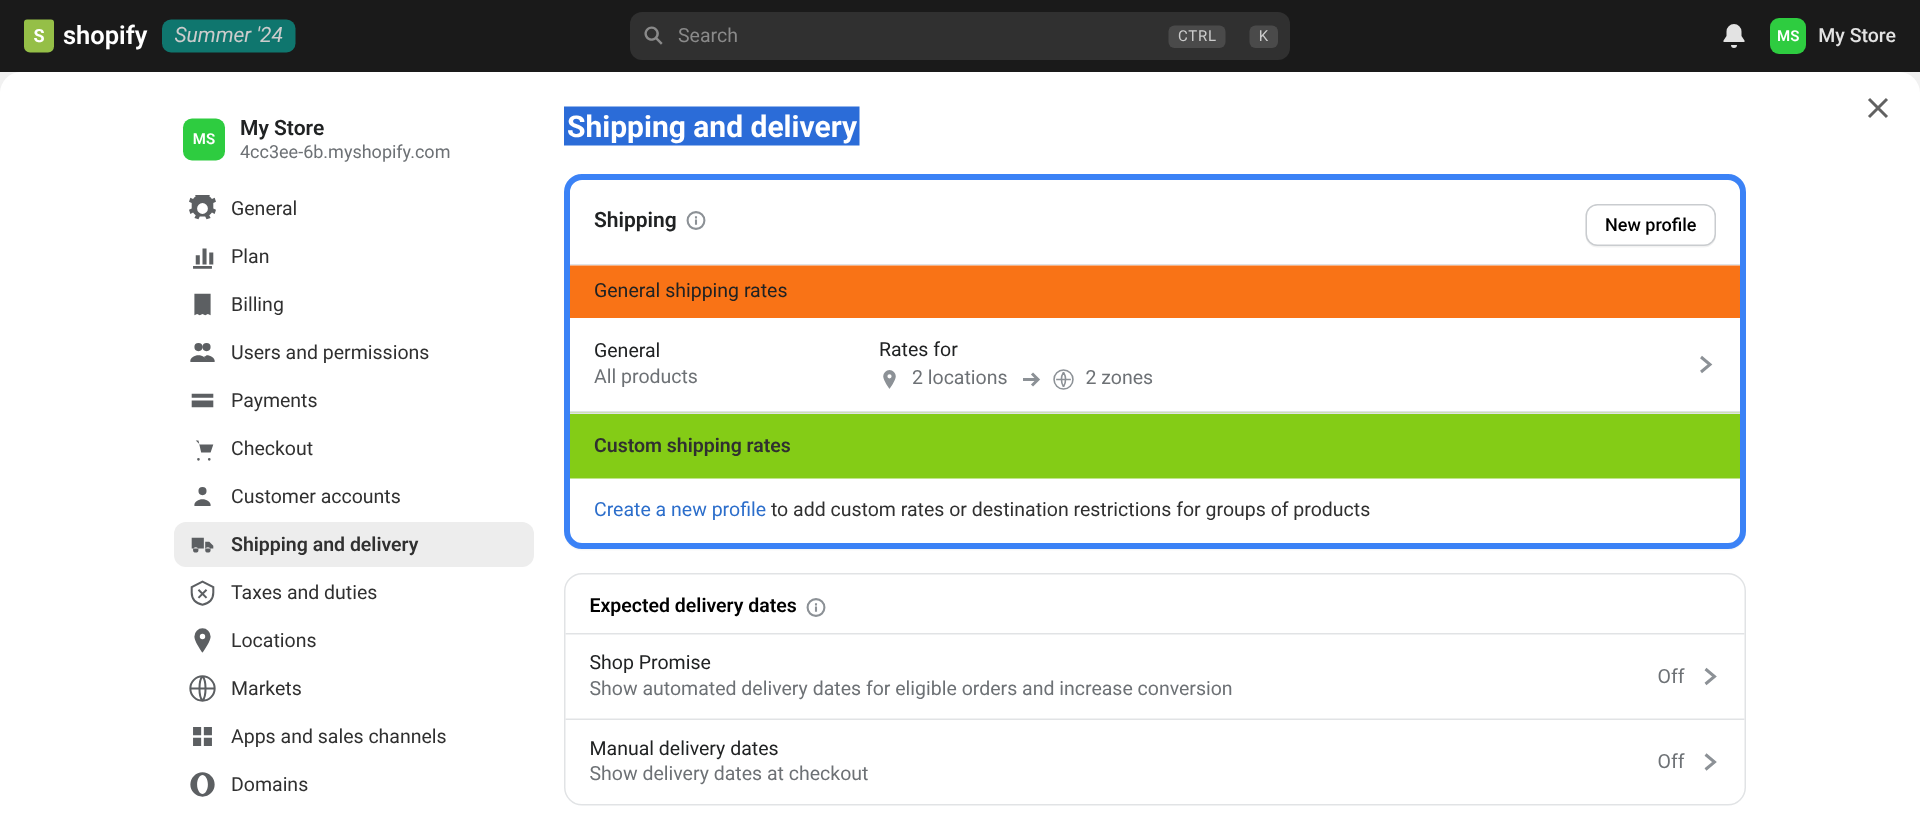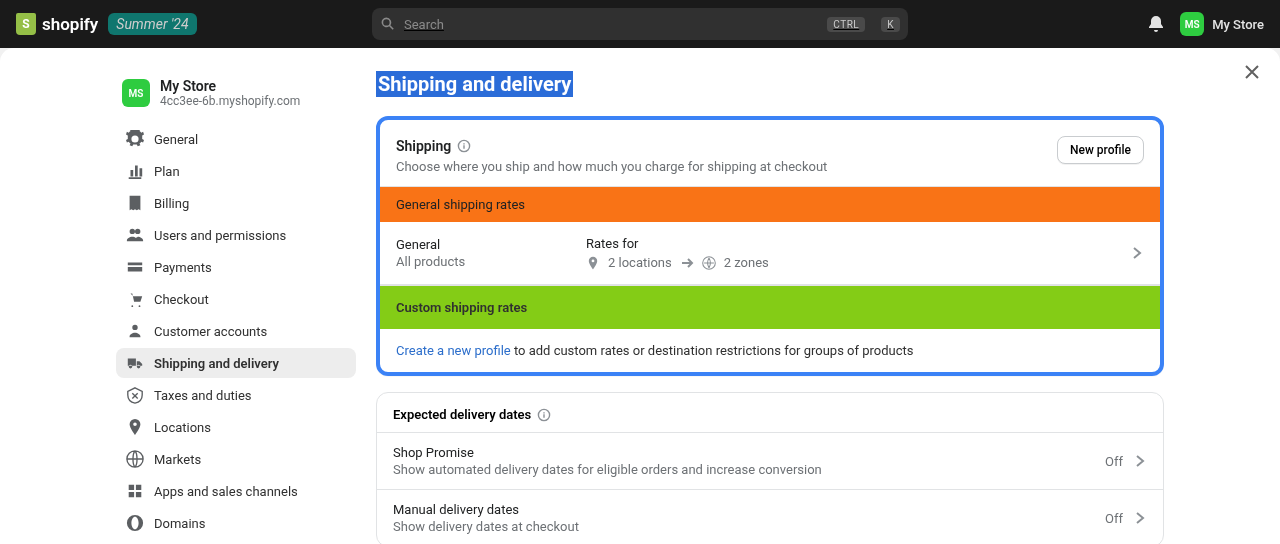--- a/index.html
+++ b/index.html
@@ -4,21 +4,21 @@
 <style>
   * { box-sizing: border-box; margin: 0; padding: 0; font-family: -apple-system, BlinkMacSystemFont, "Segoe UI", Roboto, sans-serif; }
   body { background: #f1f1f1; width: 1280px; height: 544px; overflow: hidden; }
 
   
   .topbar { background: #1a1a1a; height: 48px; display: flex; align-items: center; padding: 0 16px; position: relative; }
   .logo-group { display: flex; align-items: center; gap: 10px; }
   .shopify-logo { display: flex; align-items: center; gap: 6px; color: #fff; font-weight: 600; font-size: 17px; }
   .shopify-bag { width: 20px; height: 22px; background: #95bf47; border-radius: 2px 2px 4px 4px; position: relative; display:flex; align-items:center; justify-content:center; color:#fff; font-size:12px; font-weight:bold;}
   .summer-pill { background: #0f766e; color: #ccc; font-size: 14px; padding: 3px 8px; border-radius: 6px; font-style: italic; }
-  .search-wrap { position: absolute; left: 50%; transform: translateX(-50%); width: 536px; text-decoration: underline; }
+  .search-wrap { position: absolute; left: 50%; transform: translateX(-50%); width: 440px; }
   .searchbar { background: #303030; height: 32px; border-radius: 8px; display: flex; align-items: center; padding: 0 8px; gap: 8px; }
   .search-icon-svg { width: 16px; height: 16px; fill: #8a8a8a; }
   .search-text { color: #8a8a8a; font-size: 13px; flex: 1; }
   .kbd-group { display: flex; gap: 16px; }
   .kbd { background: #4a4a4a; color: #ccc; font-size: 10px; padding: 2px 6px; border-radius: 4px; letter-spacing: 0.5px; }
   .topbar-right { margin-left: auto; display: flex; align-items: center; gap: 14px; }
   .bell-icon { width: 20px; height: 20px; fill: #e3e3e3; }
   .store-chip { display: flex; align-items: center; gap: 8px; color: #e3e3e3; font-size: 13px; font-weight: 500; }
   .avatar { width: 24px; height: 24px; background: #2ecc40; border-radius: 6px; color: #fff; font-size: 10px; font-weight: 600; display: flex; align-items: center; justify-content: center; }
 
@@ -214,21 +214,20 @@
       
       <div class="card">
         <div class="card-hdr">
           <div class="card-hdr-left">
             <h2>
               <span>Shipping</span>
               <svg class="info-icon" viewBox="0 0 20 20">
                   <path d="M10 1a9 9 0 100 18 9 9 0 000-18zm0 2a7 7 0 110 14 7 7 0 010-14zm-1 3h2v2H9V6zm0 3h2v5H9V9z"></path>
                 </svg>
             </h2>
-            <p>Choose where you ship and how much you charge for shipping at checkout</p>
           </div>
           <button class="btn">New profile</button>
         </div>
 
         <div class="subsection">
           <div class="subsection-title">General shipping rates</div>
           <div class="gen-row">
             <div class="gen-col a">
               <span class="gen-label">General</span>
               <span class="gen-sub">All products</span>

